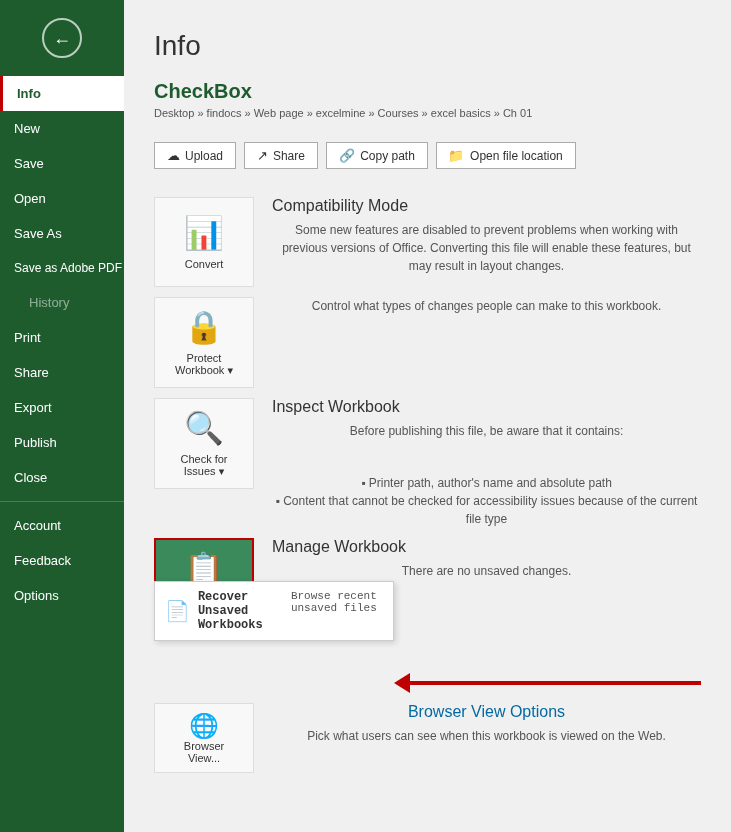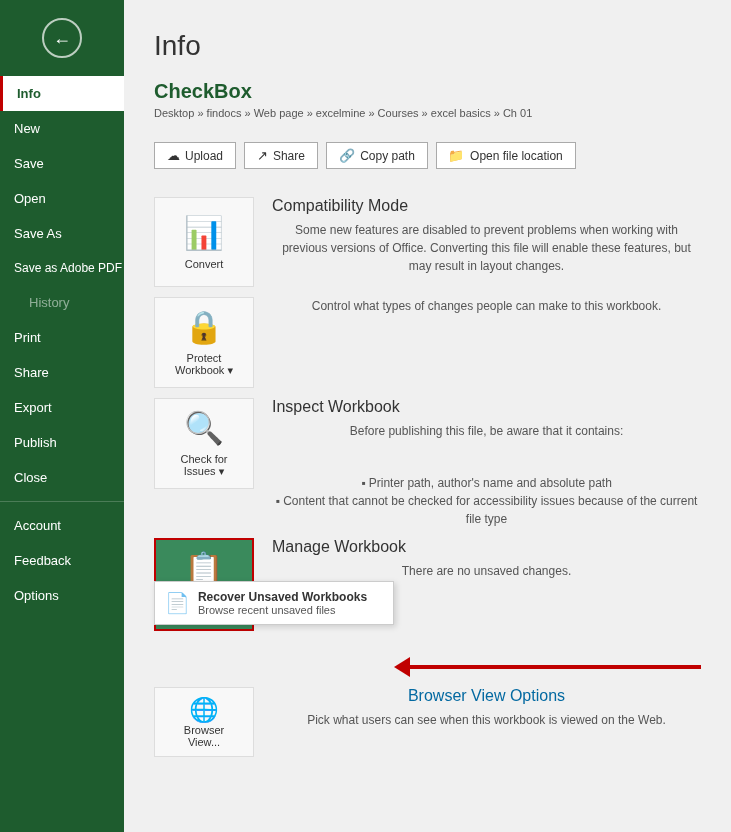--- a/index.html
+++ b/index.html
@@ -173,21 +173,21 @@
       width: 240px;
     }
     .dropdown-item {
       display: flex;
       align-items: center;
       padding: 8px 10px;
       cursor: pointer;
       gap: 8px;
     }
     .dropdown-item-icon { font-size: 20px; color: #555; }
-    .dropdown-item-texts { display: flex; flex-direction: column; }
+    .dropdown-item-texts { display: flex; flex-direction: row; font-family: Liberation Mono, monospace; }
     .dropdown-item-title { font-size: 12px; font-weight: 600; color: #333; }
     .dropdown-item-sub { font-size: 11px; color: #555; }
 
     
     .browser-section {
       display: flex;
       align-items: flex-start;
       margin-top: 6px;
     }
     .browser-icon-box {

